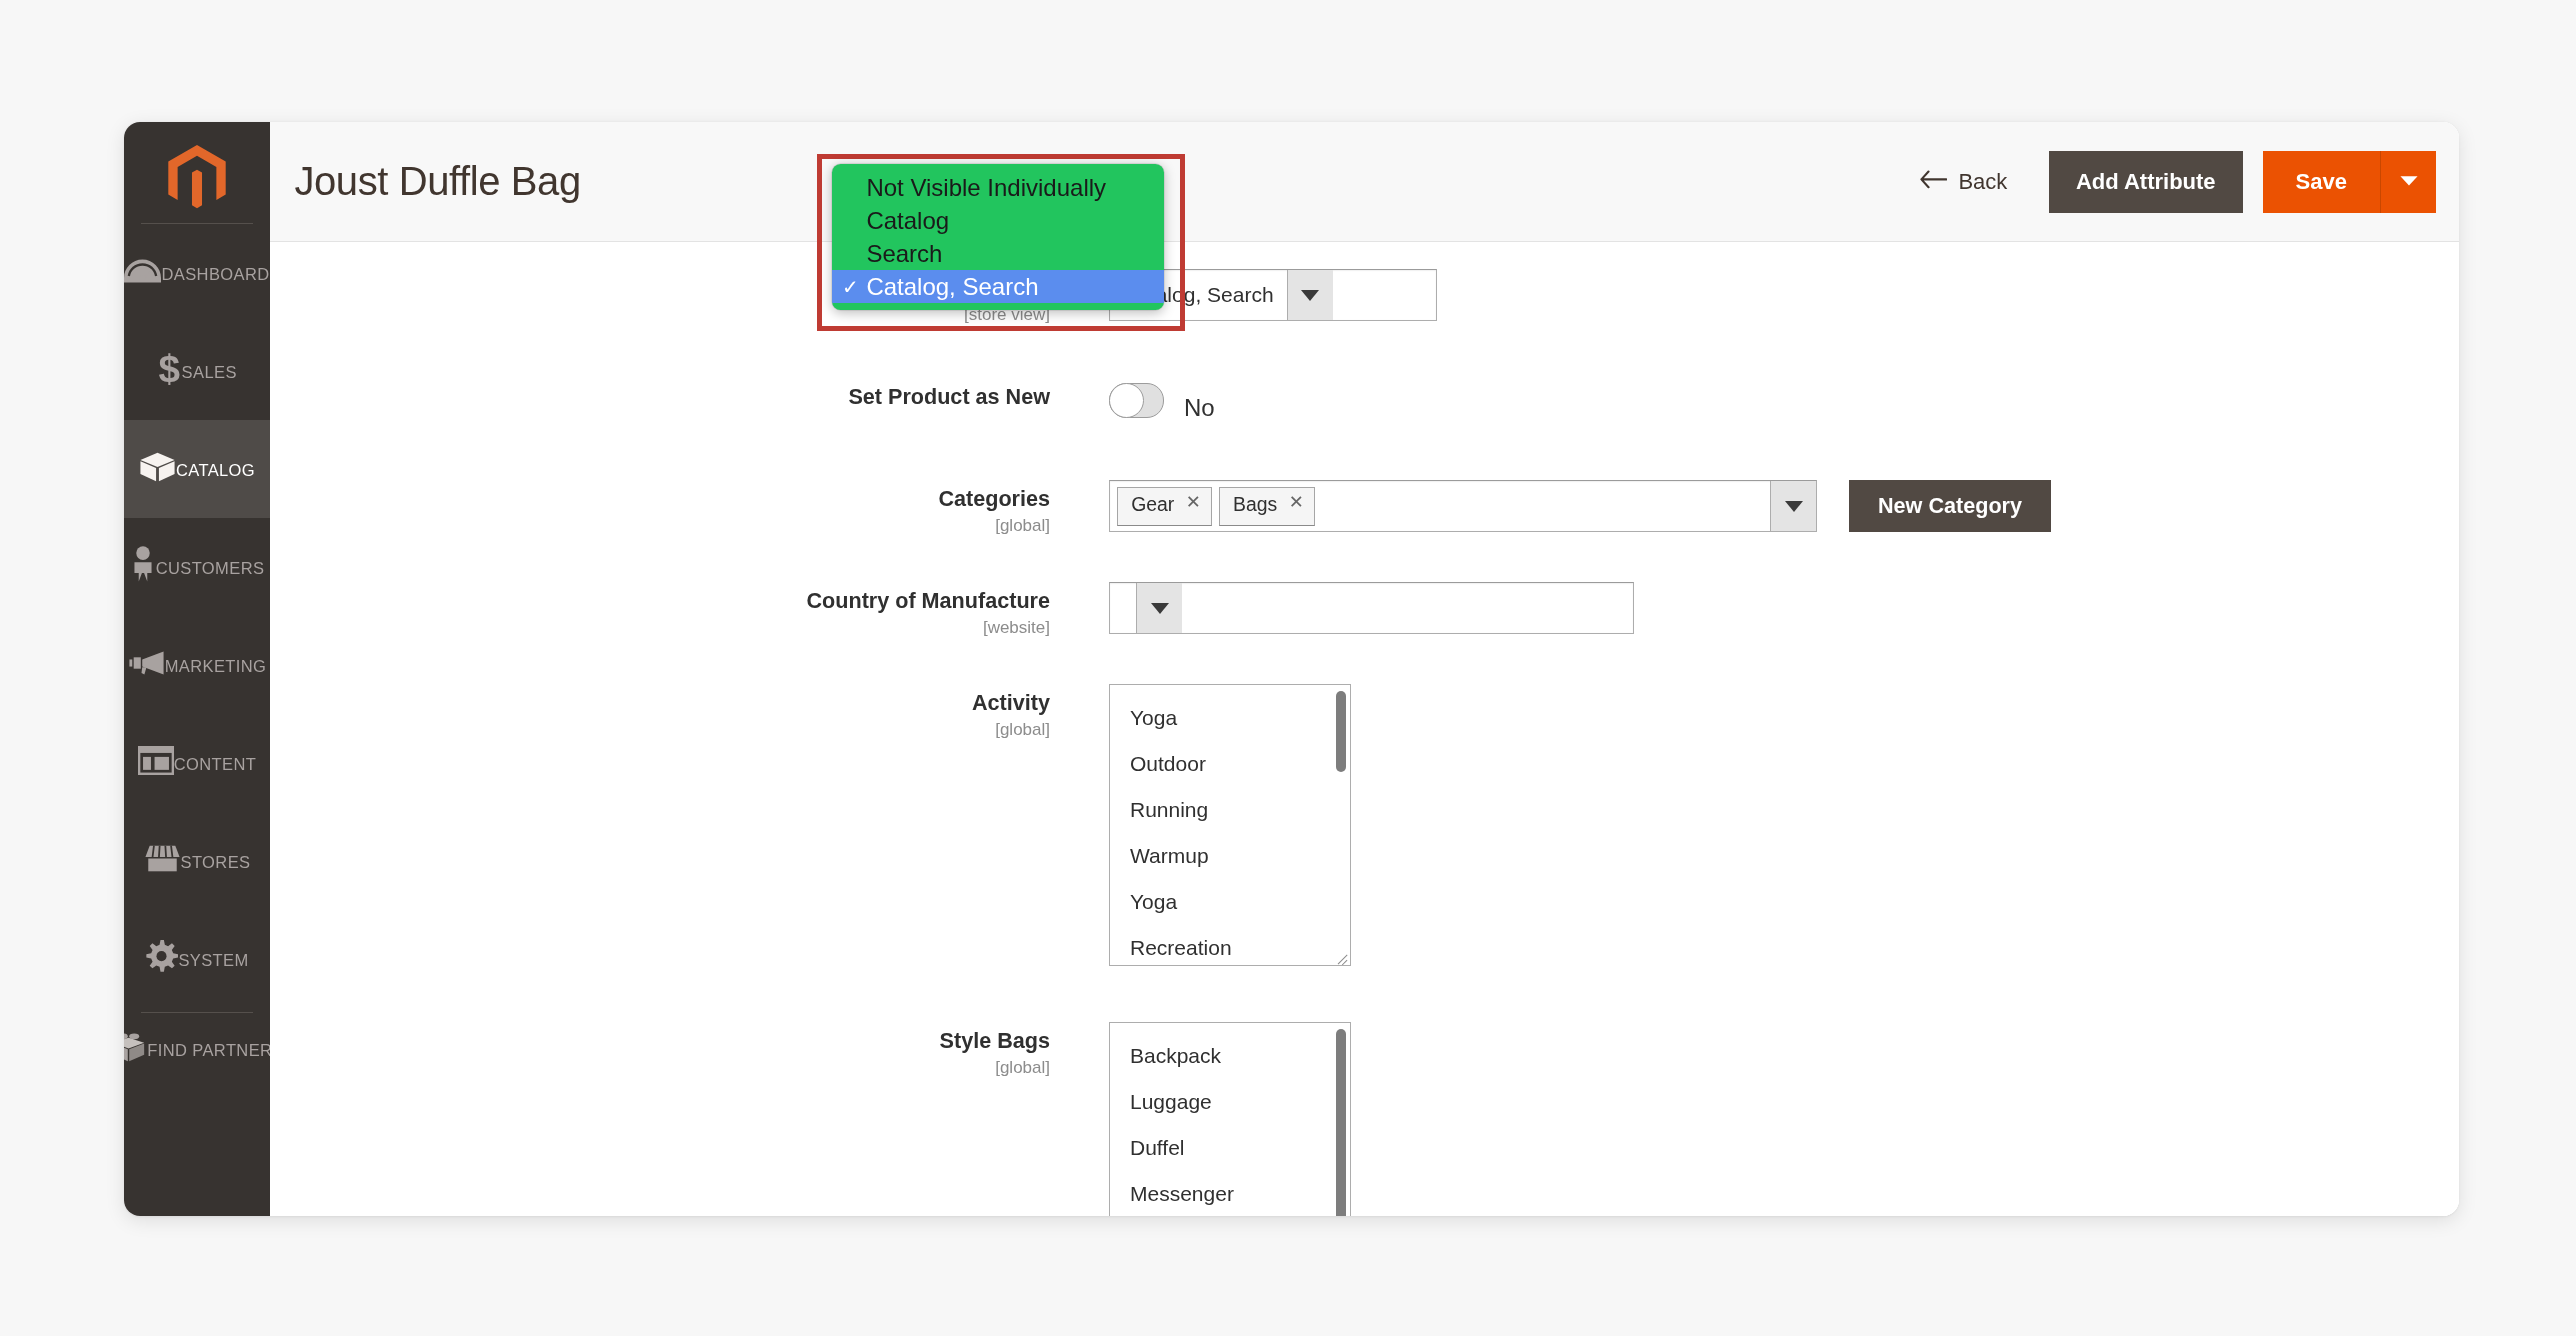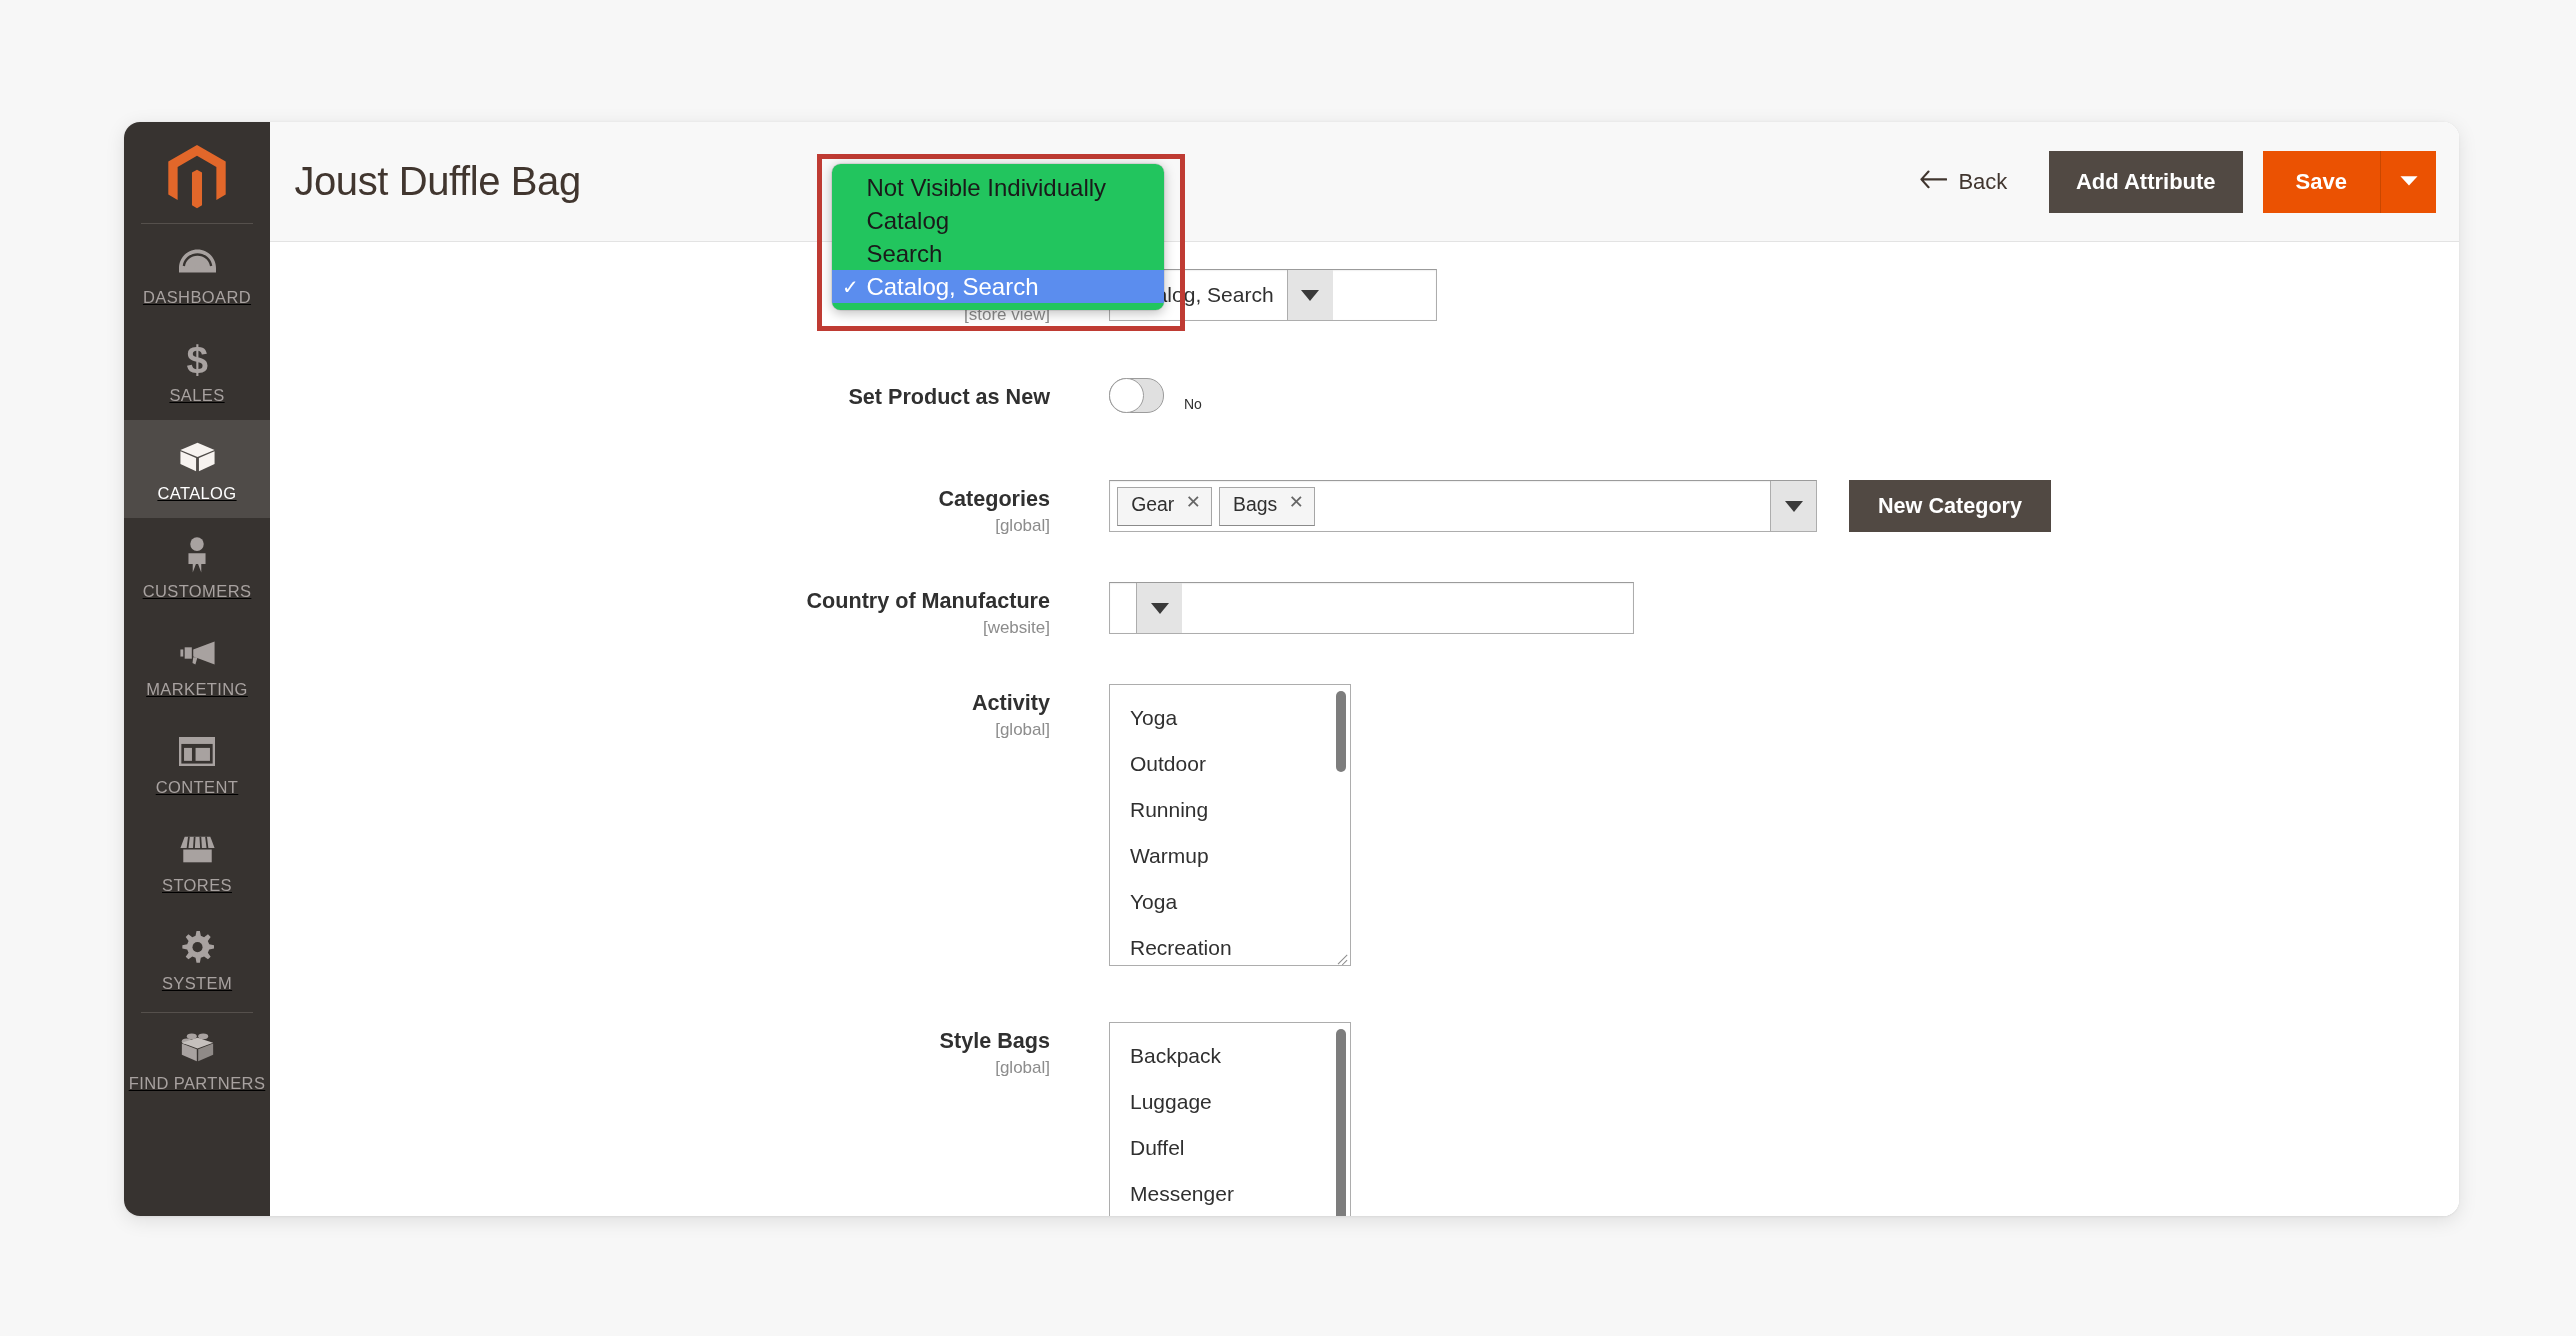--- a/index.html
+++ b/index.html
@@ -51,28 +51,27 @@
     align-items: center;
     height: 81px;
   }
   .sb-divider {
     height: 0.7px;
     background: #55504c;
     margin: 4.3px 17px 0 17px;
   }
   .sb-item {
     display: flex;
-    flex-direction: column;
+    flex-direction: row;
     align-items: center;
     justify-content: center;
     padding: 14.4px 2.9px 11.5px 2.9px;
     min-height: 98px;
     cursor: pointer;
     position: relative;
-    text-decoration: underline;
   }
   .sb-item.active { background: #4f4b48; }
   .sb-icon {
     height: 39px;
     display: flex;
     align-items: center;
     justify-content: center;
     margin-bottom: 7.2px;
   }
   .sb-label {
@@ -270,21 +269,21 @@
     flex: 0 0 55px;
   }
   .toggle .knob {
     position: absolute;
     left: -0.7px; top: -0.7px;
     width: 35px; height: 35px;
     border-radius: 50%;
     background: #ffffff;
     border: 0.7px solid #9c9c9c;
   }
-  .toggle-label { font-size: 14px; color: #303030; margin-top: 16px; }
+  .toggle-label { font-size: 24px; color: #303030; margin-top: 16px; }
 
   
   .cat-row { display: flex; align-items: flex-start; margin-left: 16px; gap: 32px; }
   .cat-field {
     width: 708px;
     height: 52px;
     background: #ffffff;
     border: 0.7px solid #adadad;
     border-top-color: #9b9b9b;
     display: flex;

